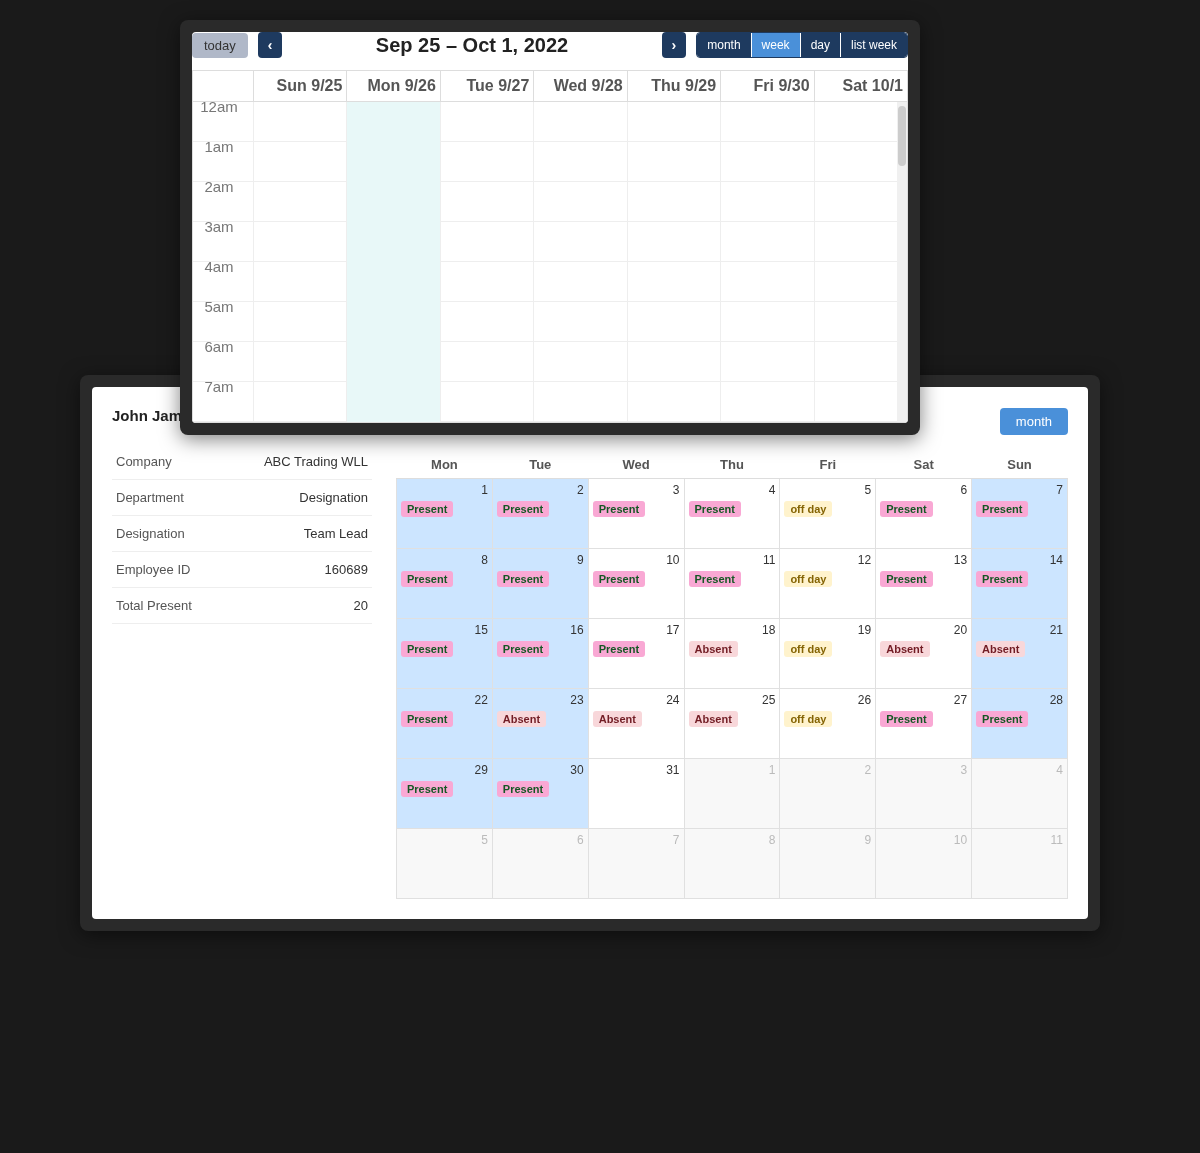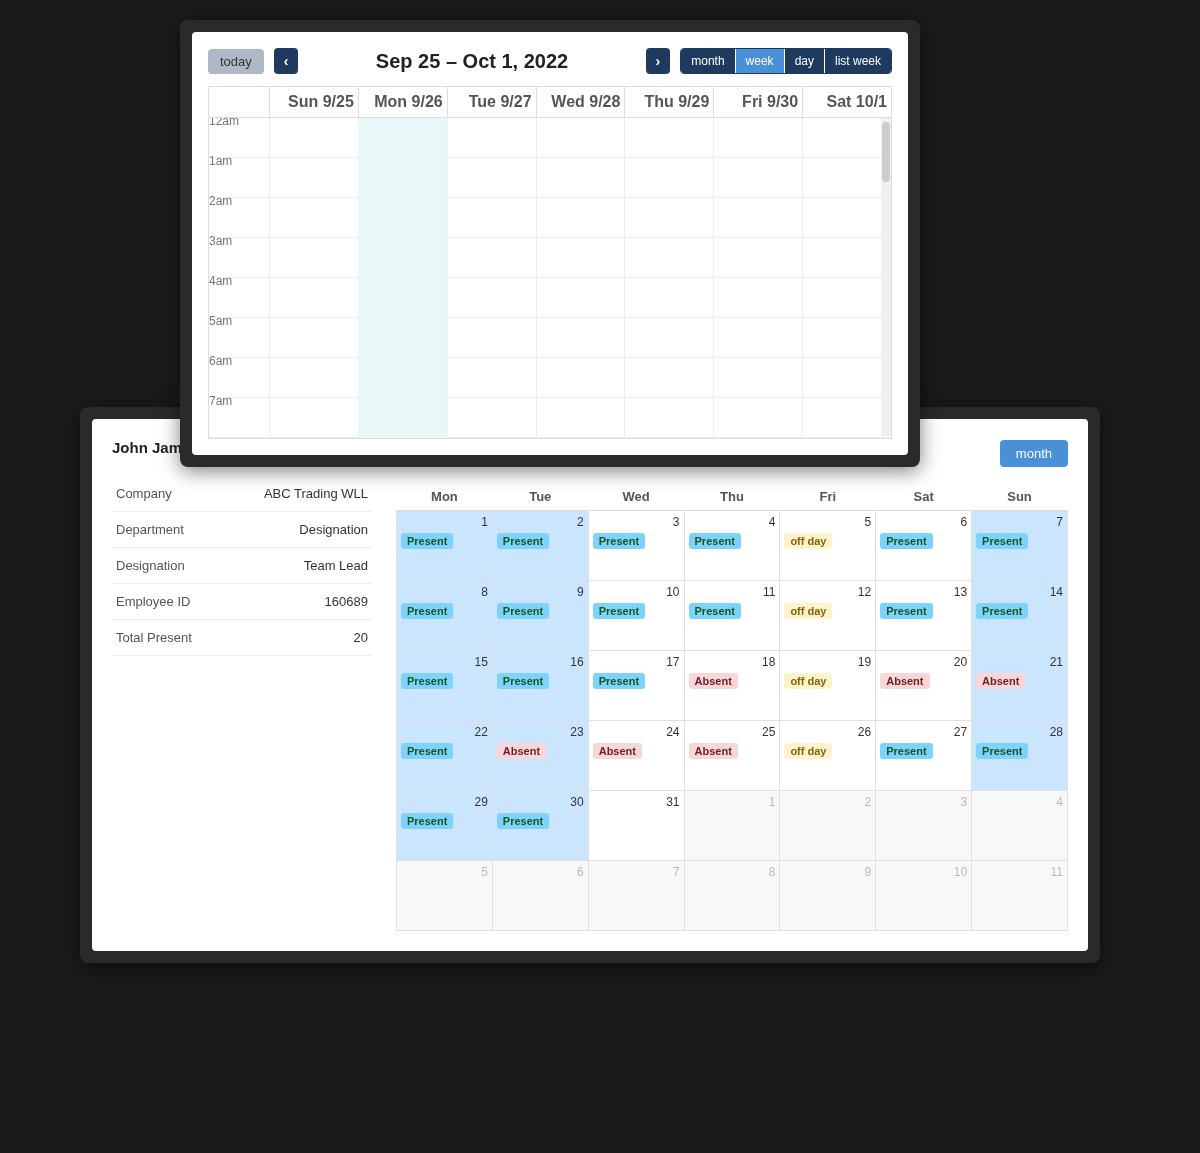--- a/index.html
+++ b/index.html
@@ -19,21 +19,20 @@
       margin-bottom: 0;
       position: relative;
       z-index: 2;
       width: 740px;
       margin-left: 160px;
       box-shadow: 0 4px 20px rgba(0,0,0,0.5);
     }
     .calendar-inner {
       background: #fff;
       border-radius: 4px;
-      padding: 16px;
       overflow: hidden;
     }
     .cal-toolbar {
       display: flex;
       align-items: center;
       margin-bottom: 12px;
       gap: 10px;
     }
     .btn-today {
       background: #b0b8c8;
@@ -135,22 +134,22 @@
       overflow-y: hidden;
     }
     .time-row {
       display: grid;
       grid-template-columns: 60px repeat(7, 1fr);
       border-bottom: 1px solid #eee;
       height: 40px;
     }
     .time-label {
       padding: 4px 8px 0 0;
-      text-align: left;
-      font-size: 12px;
+      text-align: center;
+      font-size: 15px;
       color: #777;
       margin-top: -8px;
     }
     .time-cell {
       border-left: 1px solid #eee;
       height: 40px;
     }
     .time-cell.today-col {
       background: #e8f8f8;
     }
@@ -272,21 +271,21 @@
       margin-bottom: 4px;
     }
     .day-num.gray { color: #bbb; }
     .status-badge {
       display: inline-block;
       padding: 2px 6px;
       border-radius: 3px;
       font-size: 11px;
       font-weight: bold;
     }
-    .present { background: #7dd3fc; color: #155724; }
+    .present { background: #f9a8d4; color: #155724; }
     .absent { background: #f8d7da; color: #721c24; }
     .offday { background: #fff3cd; color: #856404; text-align: right; }
     .today-highlight { background: #cce5ff; }
     .out-month { background: #f8f8f8; }
   </style>
 </head>
 <body>
 
 <div class="window-top">
   <div class="calendar-inner">

